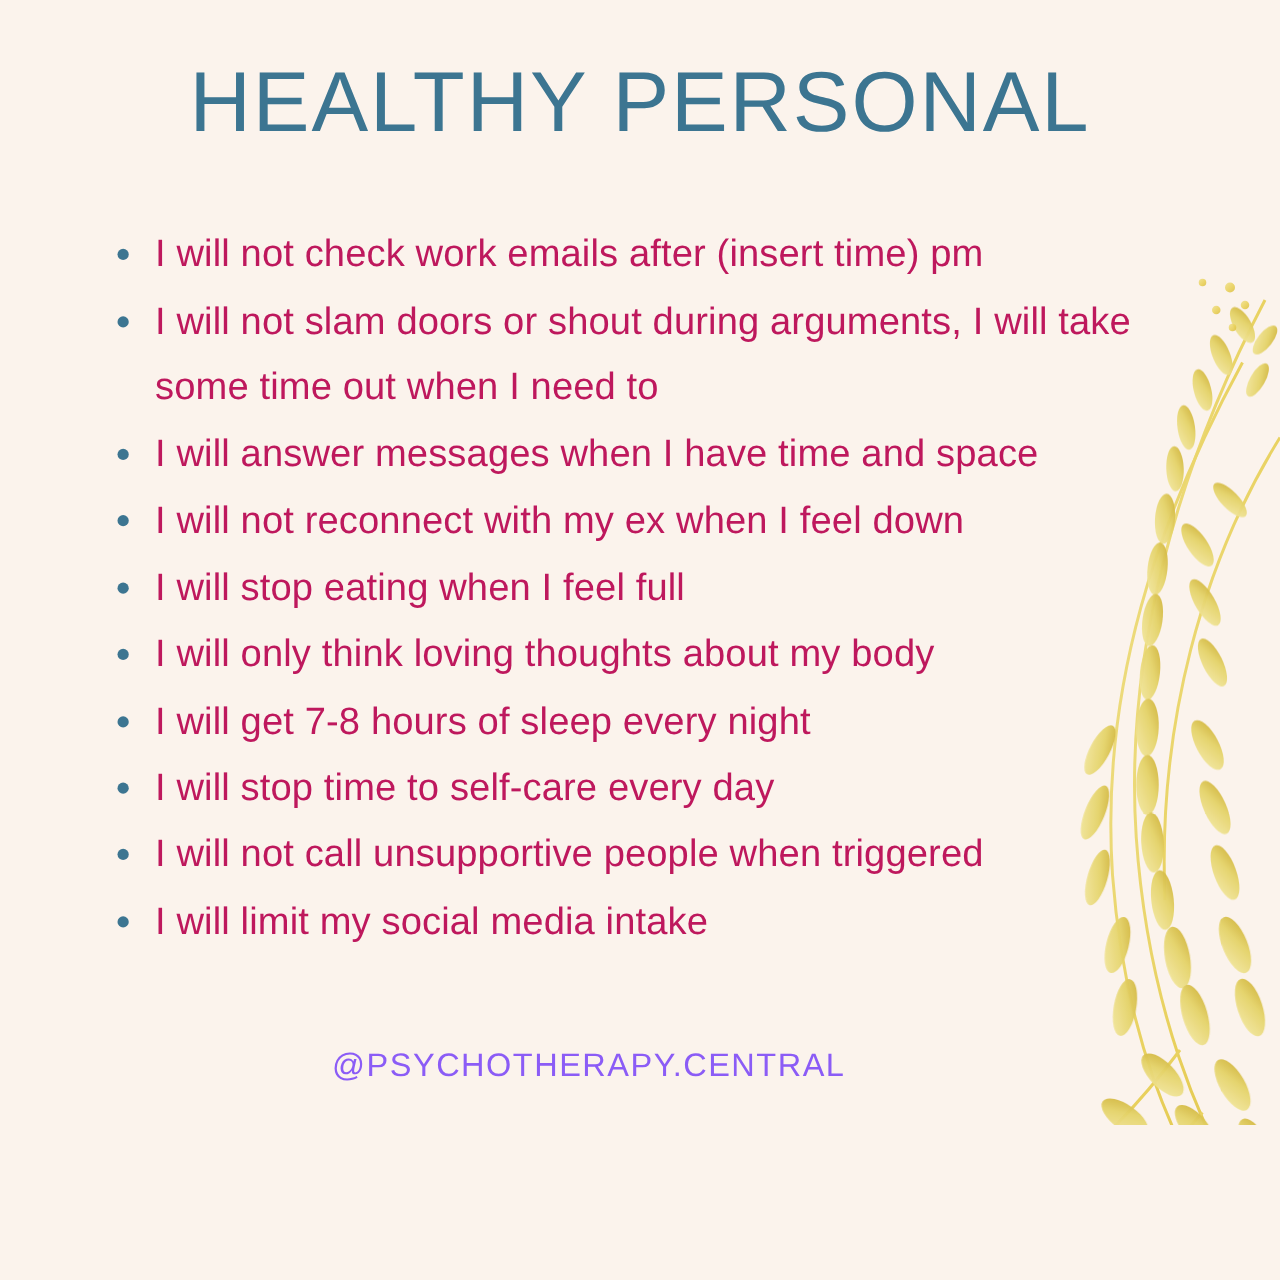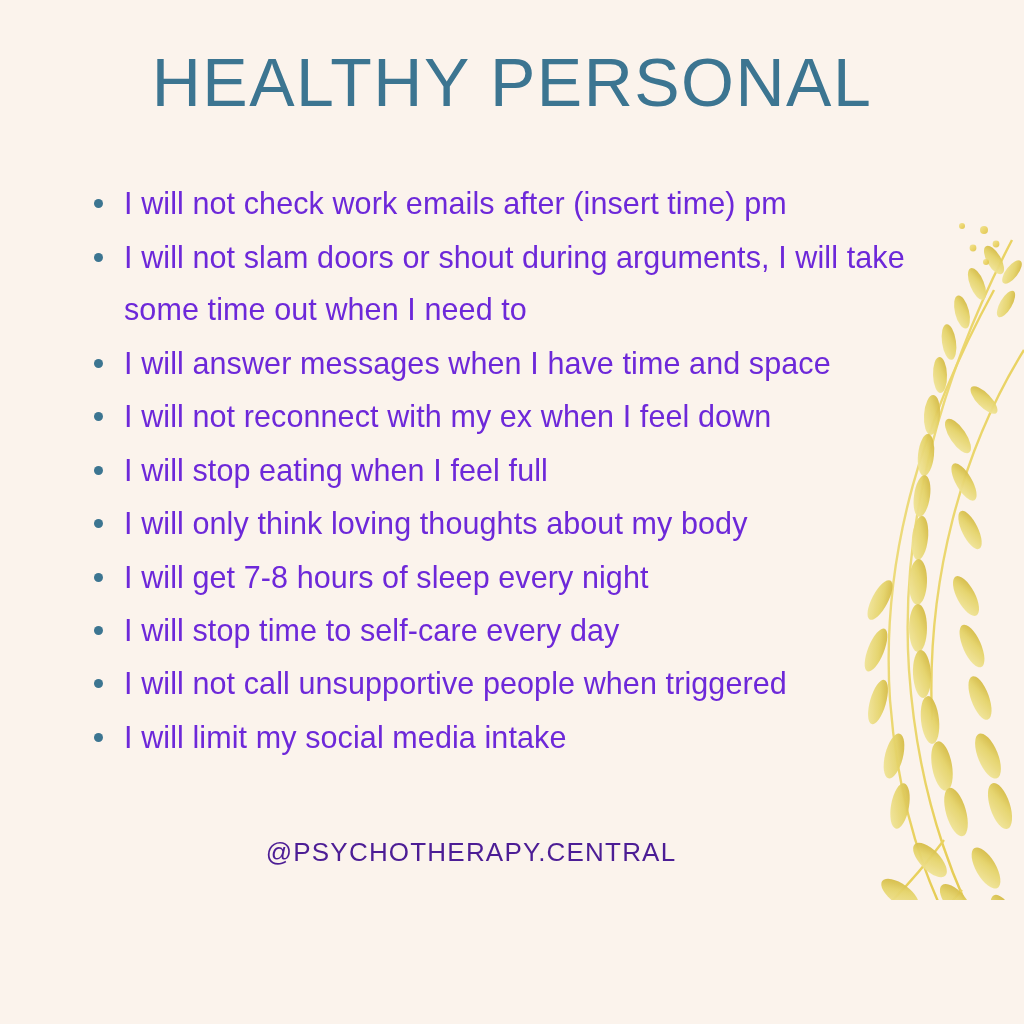--- a/index.html
+++ b/index.html
@@ -60,21 +60,21 @@
     margin: 60px 0 0 0;
     padding: 0 40px 0 80px;
   }
   ul.boundaries {
     margin: 0;
     padding: 0 0 0 36px;
     list-style: none;
   }
   ul.boundaries li {
     position: relative;
-    color: #6d28d9;
+    color: #be185d;
     font-size: 30.5px;
     line-height: 1.72;
     font-weight: 400;
     letter-spacing: 0.1px;
     padding-left: 8px;
     margin-bottom: 1px;
   }
   ul.boundaries li::before {
     content: "";
     position: absolute;
@@ -87,21 +87,21 @@
   }
 
   
   .handle {
     position: absolute;
     z-index: 3;
     left: 0;
     right: 12px;
     bottom: 32px;
     text-align: center;
-    color: #4c1d95;
+    color: #8b5cf6;
     font-size: 26px;
     letter-spacing: 1.2px;
     padding-right: 70px;
   }
 </style>
 </head>
 <body>
 
 <div class="poster">
 

